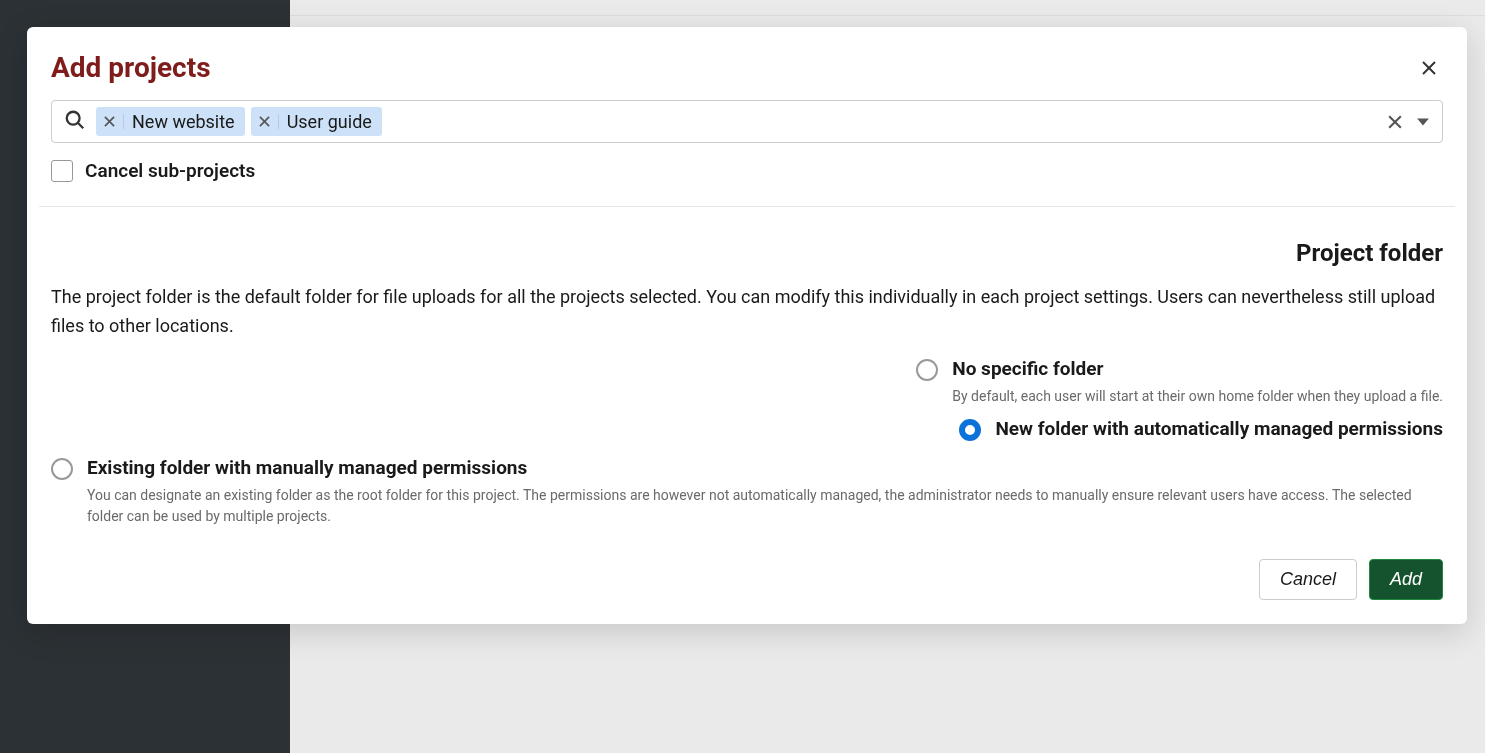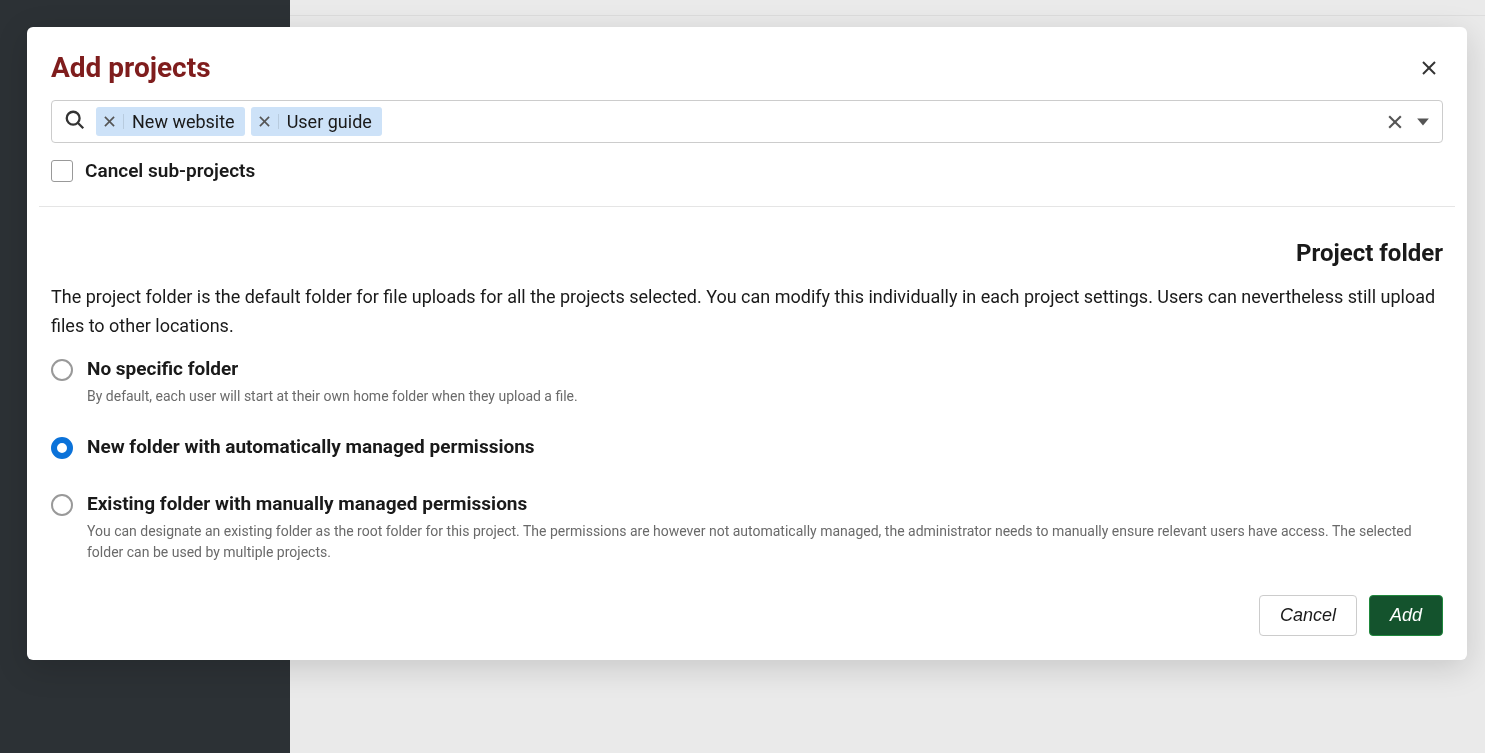--- a/index.html
+++ b/index.html
@@ -148,21 +148,22 @@
     }
     .section-desc {
       font-size: 18px;
       color: #1a1a1a;
       line-height: 1.6;
       margin-bottom: 16px;
     }
     .radio-group {
       display: flex;
       flex-direction: column;
-      gap: 28px;
+      gap: 10px;
+      align-items: flex-end;
     }
     .radio-row {
       display: flex;
       align-items: flex-start;
       gap: 14px;
     }
     .radio {
       width: 22px;
       height: 22px;
       border: 2px solid #999;

